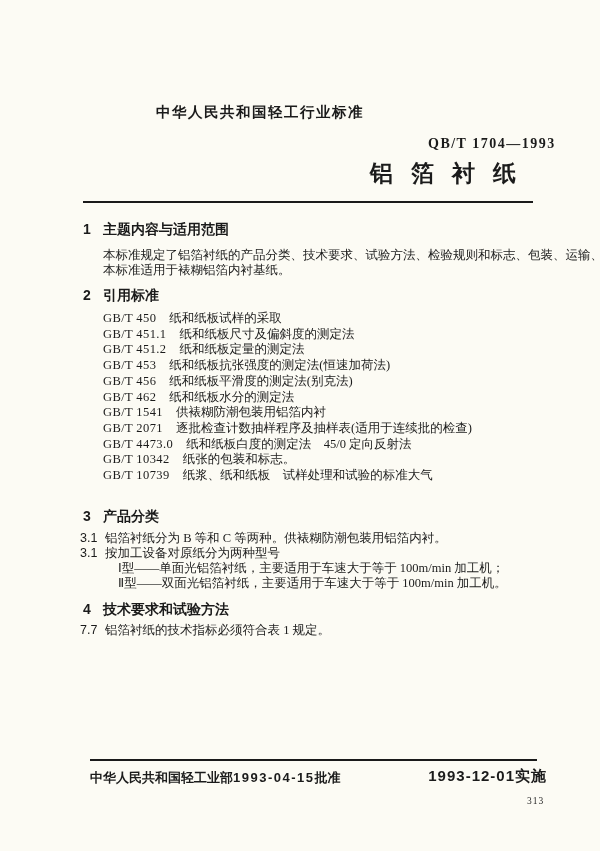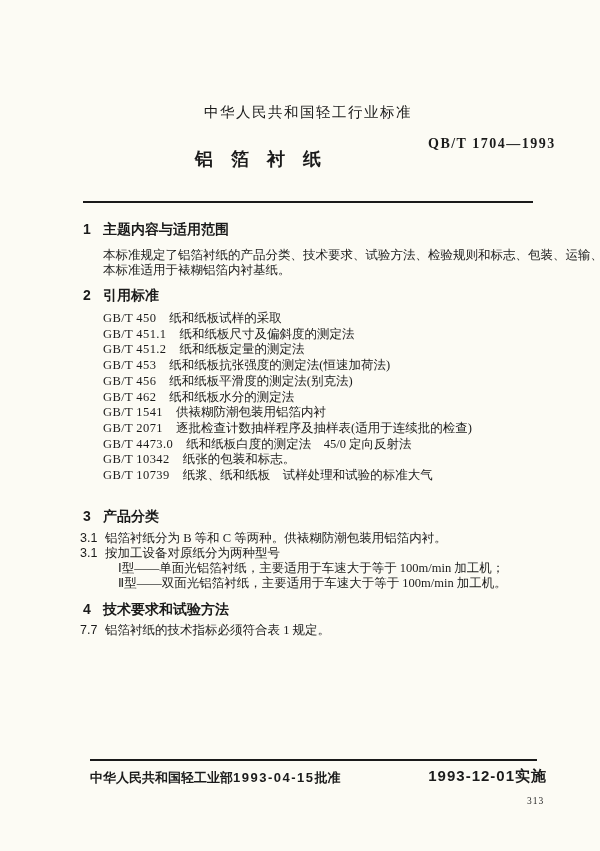--- a/index.html
+++ b/index.html
@@ -14,41 +14,40 @@
     overflow: hidden;
     font-family: "Liberation Serif", serif;
   }
   .abs { position: absolute; }
 
   
   .org-line {
     top: 103px; left: 0; width: 520px;
     text-align: center;
     font-family: "Liberation Sans", sans-serif;
-    font-weight: normal;
+    font-weight: bold;
     font-size: 14.5px;
     letter-spacing: 1.5px;
     white-space: nowrap;
-    padding-left: 48px;
   }
   .doc-number {
     top: 136px; left: 428px;
     font-family: "Liberation Serif", serif;
     font-weight: bold;
     font-size: 14px;
     letter-spacing: 1.5px;
     white-space: nowrap;
     text-align: center;
   }
   .page-title {
-    top: 147px; left: 0; width: 534px;
-    text-align: center;
+    top: 158px; left: 0; width: 534px;
+    text-align: right;
     font-family: "Liberation Sans", sans-serif;
     font-weight: bold;
-    font-size: 18px;
+    font-size: 23px;
     letter-spacing: 18px;
     white-space: nowrap;
   }
   .rule {
     background: #1a1a1a;
     height: 2px;
   }
   .rule-top { top: 201px; left: 83px; width: 450px; }
   .rule-footer { top: 759px; left: 90px; width: 447px; height: 1.6px; }
 

